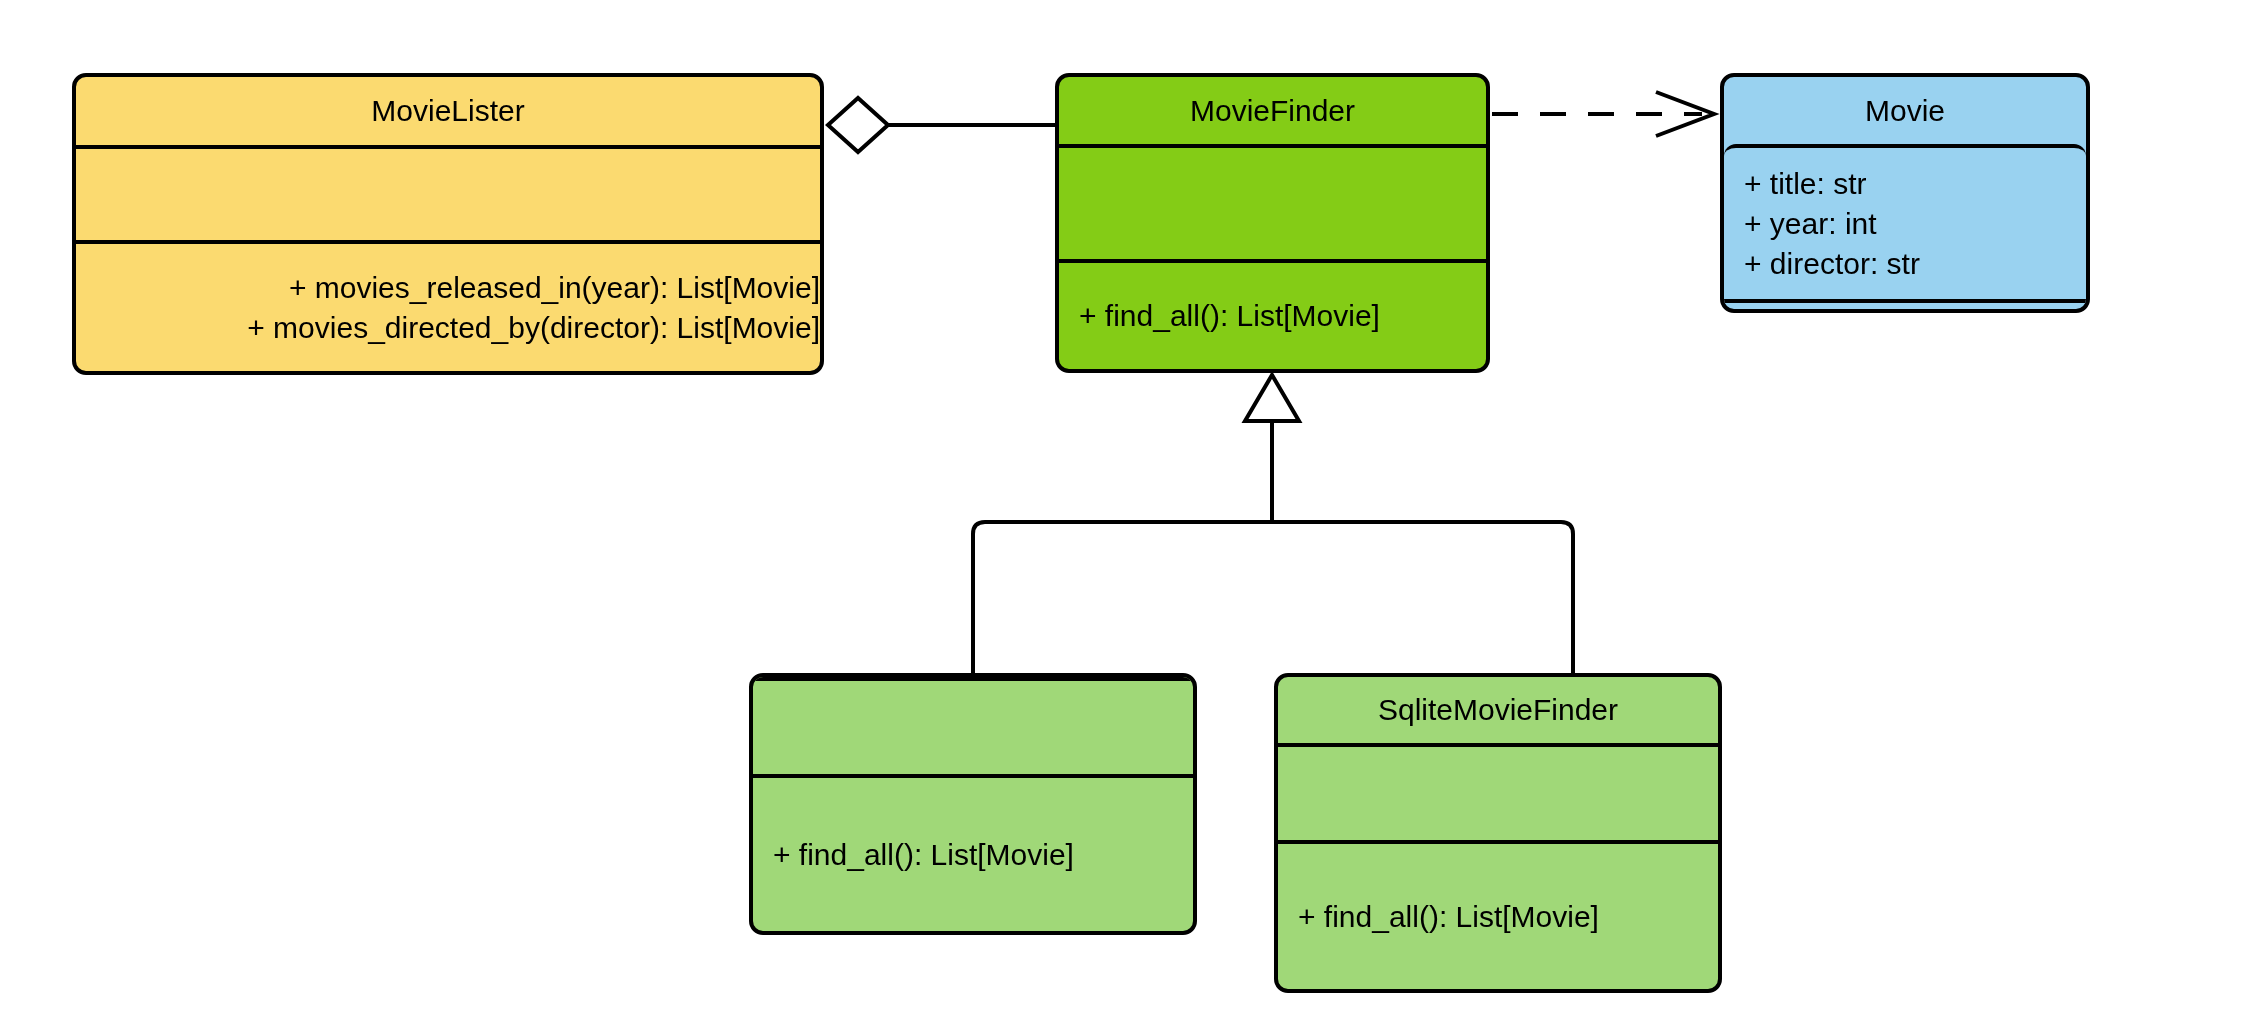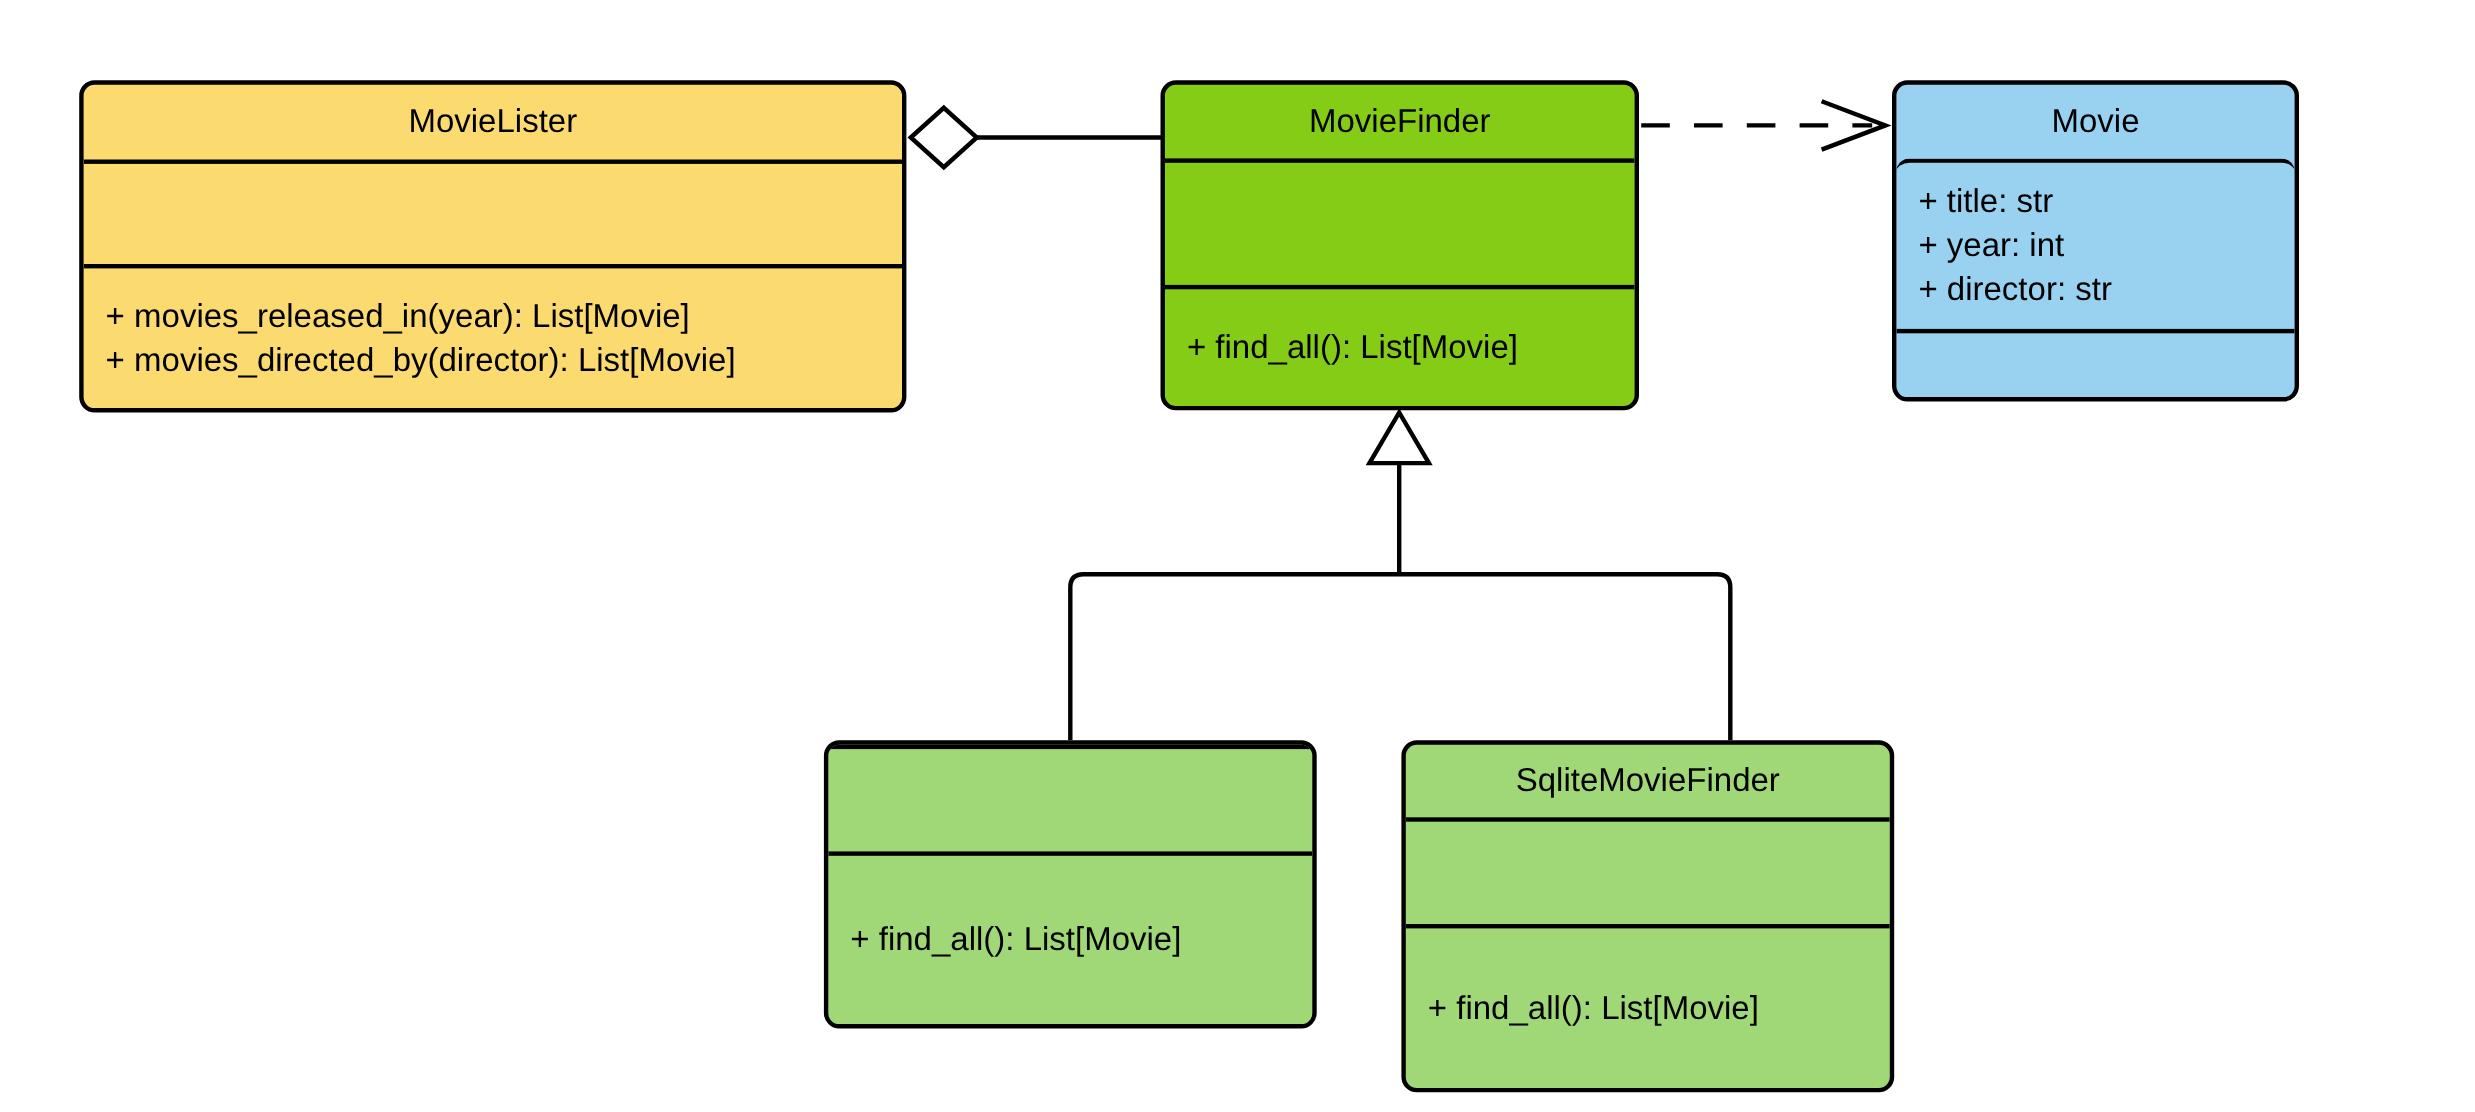--- a/index.html
+++ b/index.html
@@ -63,21 +63,21 @@
 
   
   #class-movielister      { left: 72px;   top: 73px;  width: 752px; height: 302px; }
   #class-movielister .title-compartment   { height: 68px; }
   #class-movielister .attrs-compartment   { height: 95px; }
 
   #class-moviefinder      { left: 1055px; top: 73px;  width: 435px; height: 300px; }
   #class-moviefinder .title-compartment   { height: 67px; }
   #class-moviefinder .attrs-compartment   { height: 115px; }
 
-  #class-movie            { left: 1720px; top: 73px;  width: 370px; height: 292px; }
+  #class-movie            { left: 1720px; top: 73px;  width: 370px; height: 240px; }
   #class-movie .title-compartment         { height: 67px; }
   #class-movie .attrs-compartment         { height: 155px; border-radius: 12px; }
 
   #class-csvmoviefinder   { left: 749px;  top: 673px; width: 448px; height: 262px; }
   #class-csvmoviefinder .title-compartment  { height: 66px; }
   #class-csvmoviefinder .attrs-compartment  { height: 97px; }
 
   #class-sqlitemoviefinder{ left: 1274px; top: 673px; width: 448px; height: 320px; }
   #class-sqlitemoviefinder .title-compartment { height: 66px; }
   #class-sqlitemoviefinder .attrs-compartment { height: 97px; }
@@ -102,21 +102,21 @@
     </g>
 
     
     <g>
       <line x1="1272" y1="421" x2="1272" y2="522" stroke-width="4"></line>
       <path d="M 973 673 L 973 534 Q 973 522 985 522 L 1561 522 Q 1573 522 1573 534 L 1573 673" fill="none" stroke-width="4"></path>
       <polygon points="1272,375 1245,421 1299,421" fill="#ffffff" stroke-width="4" stroke-linejoin="miter"></polygon>
     </g>
   </svg>
 
-  <div class="uml-class" id="class-movielister" style="background-color: rgb(251, 218, 112);">
+  <div class="uml-class" id="class-movielister" style="background-color: rgb(251, 218, 112); text-align: right;">
     <div class="compartment title-compartment">
       <span>MovieLister</span>
     </div>
     <div class="compartment attrs-compartment"></div>
     <div class="compartment methods-compartment grow">
       <div class="member-row">+ movies_released_in(year): List[Movie]</div>
       <div class="member-row">+ movies_directed_by(director): List[Movie]</div>
     </div>
   </div>
 

